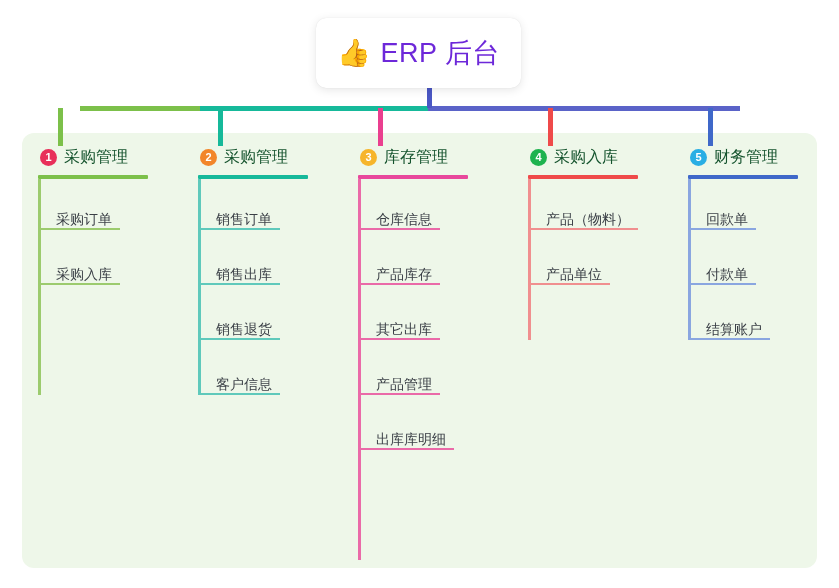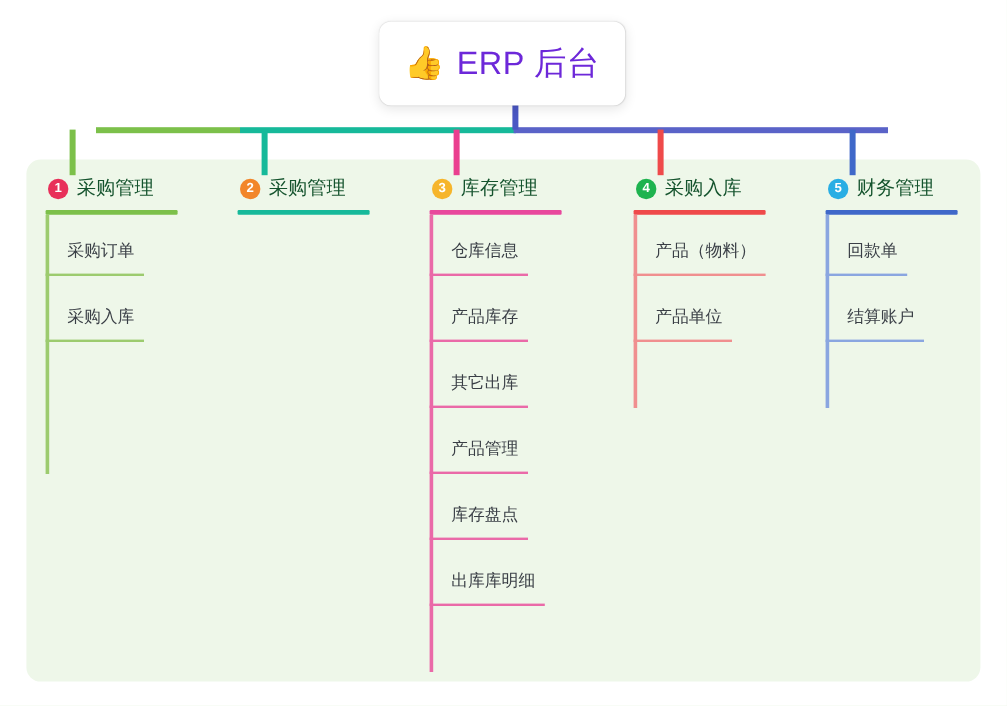--- a/index.html
+++ b/index.html
@@ -59,21 +59,21 @@
     text-align:center;font-weight:bold;
     flex:0 0 auto;
   }
   .col-name{font-size:16px;color:#14532d;white-space:nowrap;}
   .head-rule{height:4px;width:110px;margin-top:6px;border-radius:1px;}
 
   .items{position:relative;margin-top:0;}
   .spine{position:absolute;left:0;top:0;width:3px;}
   .item{position:relative;height:55px;}
   .item-label{
-    position:absolute;left:18px;bottom:16px;
+    position:absolute;left:18px;bottom:5px;
     font-size:14px;color:#3a3f46;white-space:nowrap;
   }
   .item-rule{position:absolute;left:0;bottom:4px;height:2px;}
 </style>
 </head>
 <body>
 
 <div id="stage">
 
   <div class="panel"></div>
@@ -114,20 +114,39 @@
             <div class="item-rule" style="background: rgb(156, 203, 110); width: 82px;"></div>
           </div>
         </div>
       </div>
       <div class="col" style="left: 198px;">
         <div class="col-head">
           <div class="badge" style="background: rgb(242, 134, 42);">2</div>
           <div class="col-name">采购管理</div>
         </div>
         <div class="head-rule" style="background: rgb(22, 185, 154);"></div>
+        <div class="items" style="height: 220px;">
+          <div class="spine" style="height: 216px; background: rgb(95, 201, 187);"></div>
+          <div class="item">
+            <div class="item-label">销售订单</div>
+            <div class="item-rule" style="background: rgb(95, 201, 187); width: 82px;"></div>
+          </div>
+          <div class="item">
+            <div class="item-label">销售出库</div>
+            <div class="item-rule" style="background: rgb(95, 201, 187); width: 82px;"></div>
+          </div>
+          <div class="item">
+            <div class="item-label">销售退货</div>
+            <div class="item-rule" style="background: rgb(95, 201, 187); width: 82px;"></div>
+          </div>
+          <div class="item">
+            <div class="item-label">客户信息</div>
+            <div class="item-rule" style="background: rgb(95, 201, 187); width: 82px;"></div>
+          </div>
+        </div>
       </div>
       <div class="col" style="left: 358px;">
         <div class="col-head">
           <div class="badge" style="background: rgb(246, 181, 43);">3</div>
           <div class="col-name">库存管理</div>
         </div>
         <div class="head-rule" style="background: rgb(232, 72, 156);"></div>
         <div class="items" style="height: 385px;">
           <div class="spine" style="height: 381px; background: rgb(234, 106, 168);"></div>
           <div class="item">
@@ -140,24 +159,20 @@
           </div>
           <div class="item">
             <div class="item-label">其它出库</div>
             <div class="item-rule" style="background: rgb(234, 106, 168); width: 82px;"></div>
           </div>
           <div class="item">
             <div class="item-label">产品管理</div>
             <div class="item-rule" style="background: rgb(234, 106, 168); width: 82px;"></div>
           </div>
           <div class="item">
-            <div class="item-label">库存盘点</div>
-            <div class="item-rule" style="background: rgb(234, 106, 168); width: 82px;"></div>
-          </div>
-          <div class="item">
             <div class="item-label">出库库明细</div>
             <div class="item-rule" style="background: rgb(234, 106, 168); width: 96px;"></div>
           </div>
         </div>
       </div>
       <div class="col" style="left: 528px;">
         <div class="col-head">
           <div class="badge" style="background: rgb(30, 179, 79);">4</div>
           <div class="col-name">采购入库</div>
         </div>
@@ -180,20 +195,24 @@
           <div class="col-name">财务管理</div>
         </div>
         <div class="head-rule" style="background: rgb(63, 104, 201);"></div>
         <div class="items" style="height: 165px;">
           <div class="spine" style="height: 161px; background: rgb(138, 166, 224);"></div>
           <div class="item">
             <div class="item-label">回款单</div>
             <div class="item-rule" style="background: rgb(138, 166, 224); width: 68px;"></div>
           </div>
           <div class="item">
+            <div class="item-label">付款单</div>
+            <div class="item-rule" style="background: rgb(138, 166, 224); width: 68px;"></div>
+          </div>
+          <div class="item">
             <div class="item-label">结算账户</div>
             <div class="item-rule" style="background: rgb(138, 166, 224); width: 82px;"></div>
           </div>
         </div>
       </div>
     </div>
 
 </div>
 
 </body></html>

